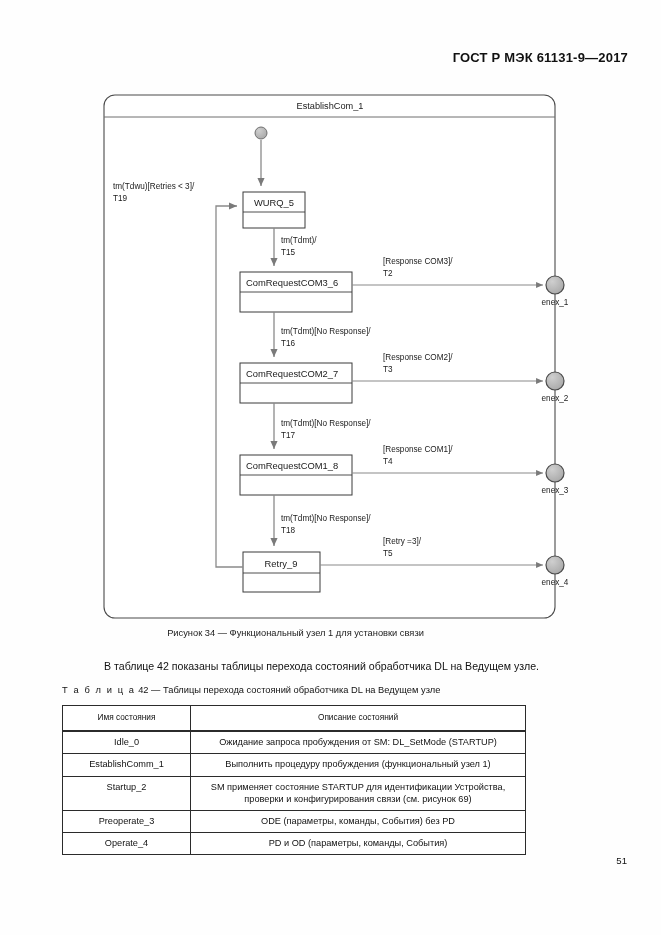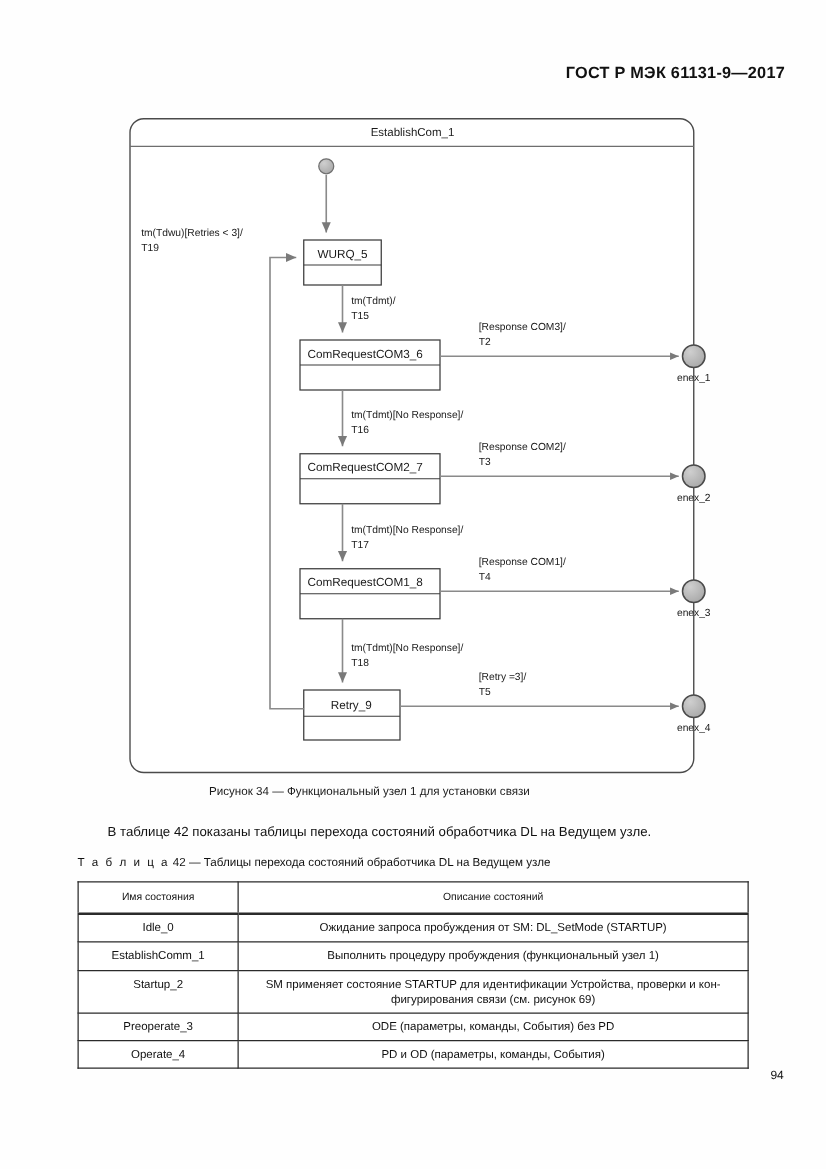--- a/index.html
+++ b/index.html
@@ -50,21 +50,21 @@
     left: 0;
     width: 591px;
     text-align: center;
     font-size: 9.3px;
     color: #1a1a1a;
   }
 
   
   .para {
     position: absolute;
-    left: 58px;
+    left: 76px;
     top: 660px;
     width: 540px;
     font-size: 10.6px;
     color: #111;
     text-indent: 28px;
   }
   .tbl-caption {
     position: absolute;
     left: 62px;
     top: 685px;
@@ -75,21 +75,21 @@
   }
   .tbl-caption .sp {
     letter-spacing: 1.6px;
   }
 
   
   table.states {
     position: absolute;
     left: 62px;
     top: 705px;
-    width: 537px;
+    width: 464px;
     border-collapse: collapse;
     font-size: 9.2px;
     color: #111;
     background: #fff;
   }
   table.states th,
   table.states td {
     border: 1px solid #2b2b2b;
     padding: 4px 6px 5px 6px;
     vertical-align: top;
@@ -286,15 +286,15 @@
         <td class="name">Preoperate_3</td>
         <td>ODE (параметры, команды, События) без PD</td>
       </tr>
       <tr>
         <td class="name">Operate_4</td>
         <td>PD и OD (параметры, команды, События)</td>
       </tr>
     </tbody>
   </table>
 
-  <div class="page-num">94</div>
+  <div class="page-num">51</div>
 
 </div>
 
 </body></html>

